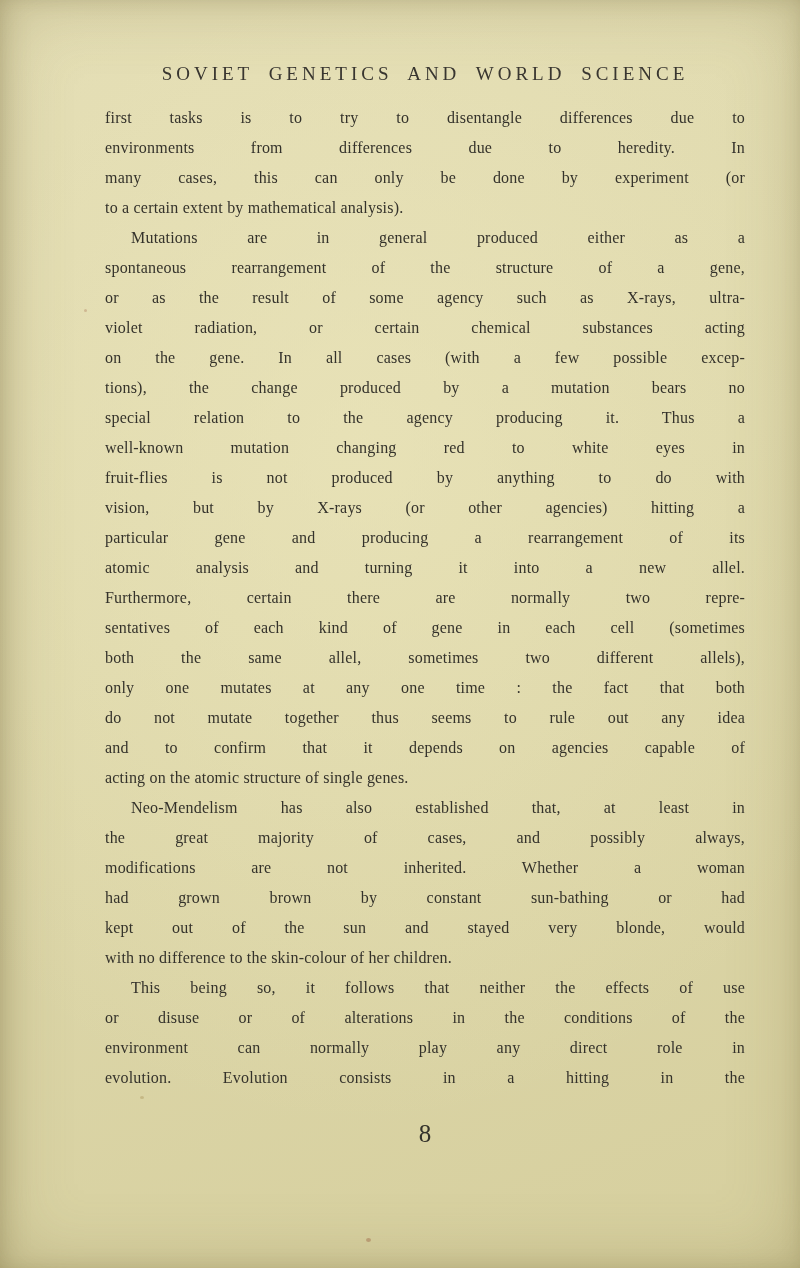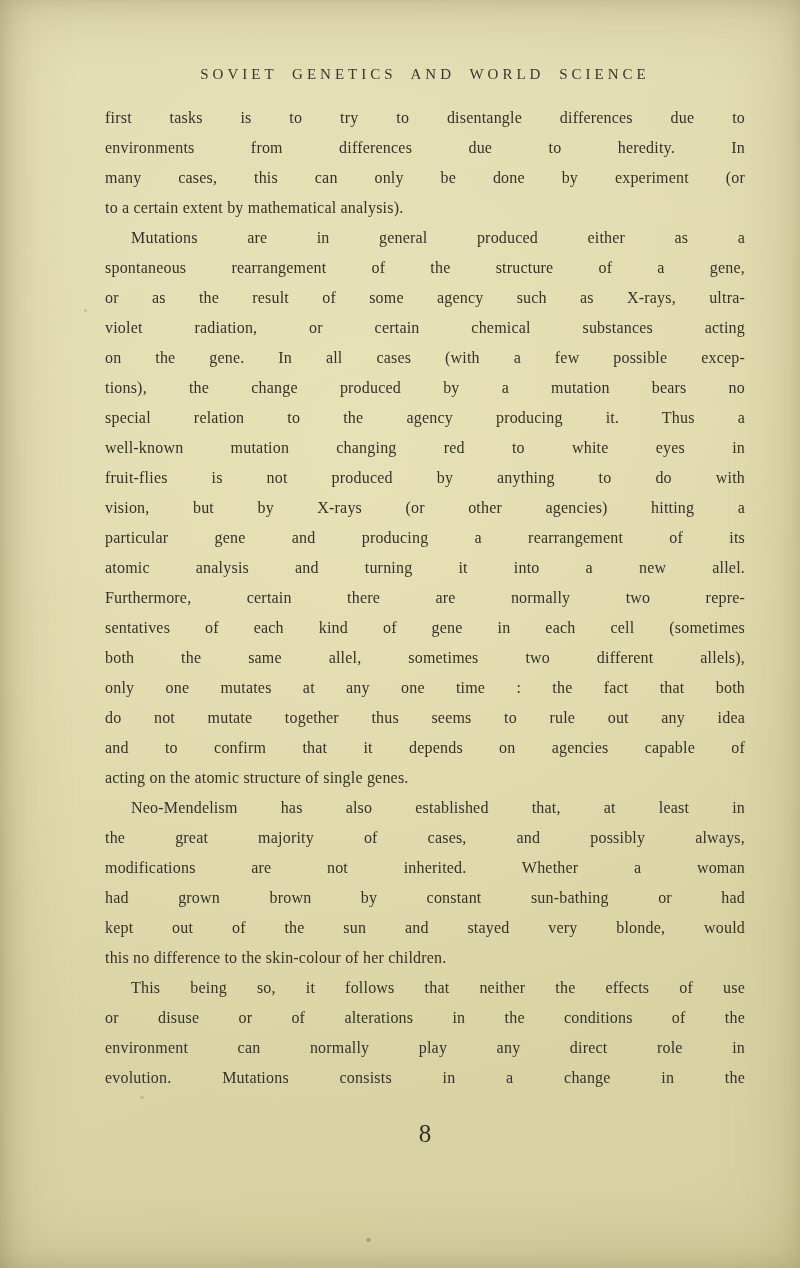--- a/index.html
+++ b/index.html
@@ -24,21 +24,21 @@
     color: #34322b;
   }
   .content {
     position: absolute;
     left: 105px;
     top: 64px;
     width: 640px;
   }
   .running-header {
     text-align: center;
-    font-size: 15px;
+    font-size: 19px;
     line-height: 20px;
     letter-spacing: 4px;
     word-spacing: 7px;
     margin: 0 0 19px 0;
     font-weight: normal;
     color: #393630;
   }
   .text-body {
     font-size: 16px;
     letter-spacing: 0.2px;
@@ -106,25 +106,25 @@
           <div class="line">do not mutate together thus seems to rule out any idea</div>
           <div class="line">and to confirm that it depends on agencies capable of</div>
           <div class="line lastline">acting on the atomic structure of single genes.</div>
         </div>
         <div class="paragraph">
           <div class="line indent">Neo-Mendelism has also established that, at least in</div>
           <div class="line">the great majority of cases, and possibly always,</div>
           <div class="line">modifications are not inherited. Whether a woman</div>
           <div class="line">had grown brown by constant sun-bathing or had</div>
           <div class="line">kept out of the sun and stayed very blonde, would</div>
-          <div class="line lastline">this no difference to the skin-colour of her children.</div>
+          <div class="line lastline">with no difference to the skin-colour of her children.</div>
         </div>
         <div class="paragraph">
           <div class="line indent">This being so, it follows that neither the effects of use</div>
           <div class="line">or disuse or of alterations in the conditions of the</div>
           <div class="line">environment can normally play any direct role in</div>
-          <div class="line">evolution. Mutations consists in a change in the</div>
+          <div class="line">evolution. Evolution consists in a hitting in the</div>
         </div>
       </div>
 
     <div class="page-number">8</div>
   </div>
 </div>
 
 </body></html>

